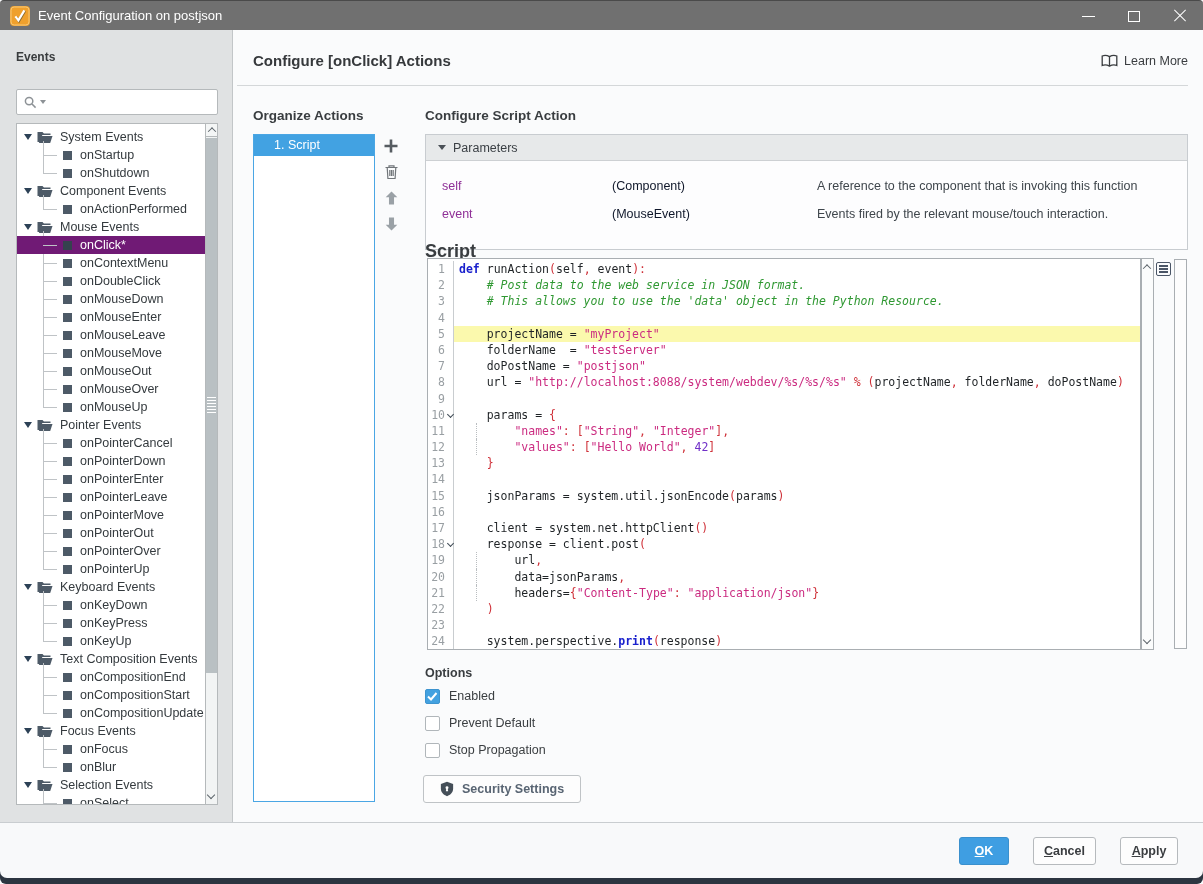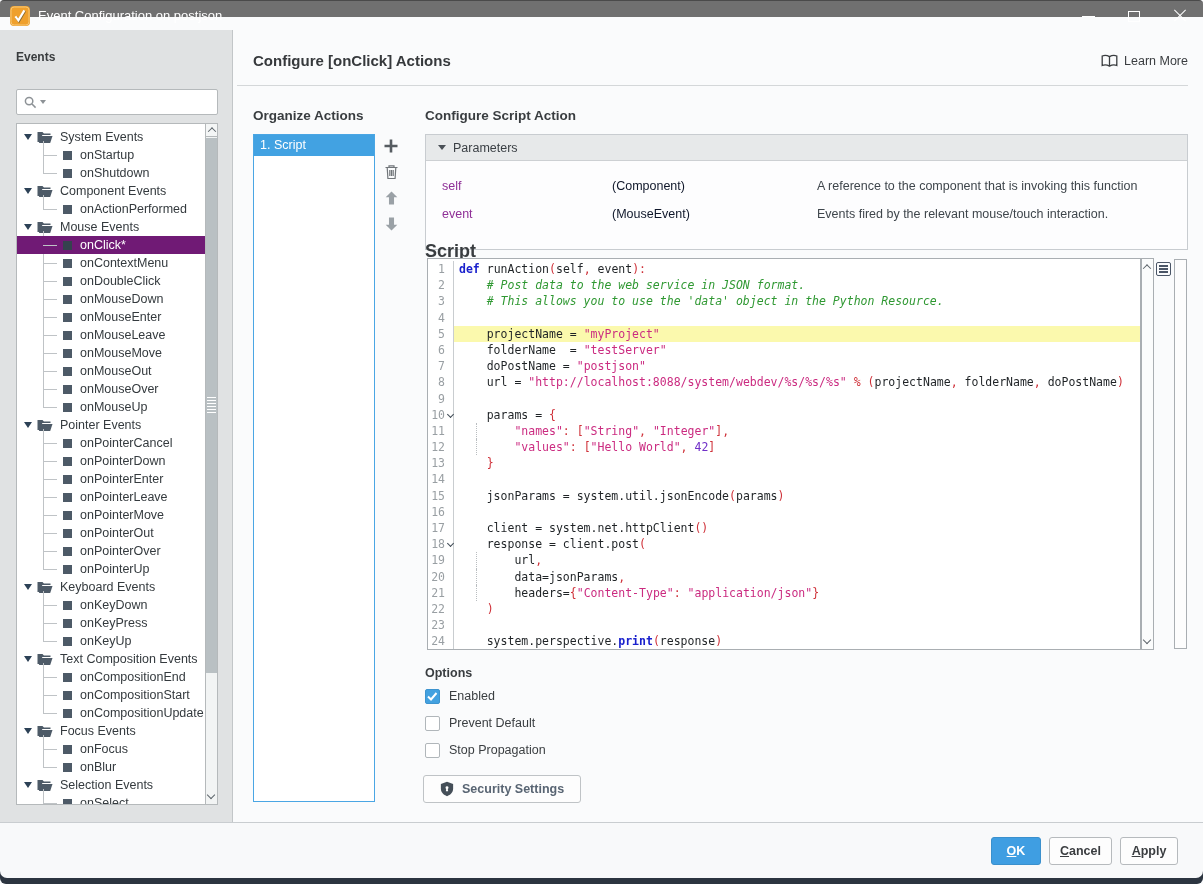--- a/index.html
+++ b/index.html
@@ -2,21 +2,21 @@
 <html><head>
 <meta charset="utf-8">
 <style>
   * { margin:0; padding:0; box-sizing:border-box; }
   html,body { background:#9aa0a6; }
   body { font-family:"Liberation Sans", sans-serif; }
 
   #window { position:relative; width:1203px; height:884px; background:#fafbfc; overflow:hidden; outline:1px solid #797e81; }
 
   
-  .titlebar { position:absolute; left:0; top:0; width:100%; height:17px; background:#707070; border-top:1px solid #4a4a4a; border-radius:4px 4px 0 0; }
+  .titlebar { position:absolute; left:0; top:0; width:100%; height:30px; background:#707070; border-top:1px solid #4a4a4a; border-radius:4px 4px 0 0; }
   .app-icon { position:absolute; left:10px; top:5px; width:20px; height:20px; }
   .title-text { position:absolute; left:38px; top:7px; color:#ffffff; font-size:13px; }
   .win-btn { position:absolute; top:0; width:46px; height:30px; display:flex; align-items:center; justify-content:center; }
   .win-btn.min { right:92px; } .win-btn.max { right:46px; } .win-btn.close { right:0; }
   .glyph-min { width:13px; height:0; border-top:1.6px solid #fff; display:block; }
   .glyph-max { width:12px; height:11px; border:1.6px solid #fff; display:block; }
   .glyph-x { position:relative; width:14px; height:14px; display:block; }
   .glyph-x i { position:absolute; left:-1px; top:6px; width:16px; height:0; border-top:1.6px solid #fff; }
   .glyph-x i:first-child { transform:rotate(45deg); } .glyph-x i:last-child { transform:rotate(-45deg); }
 
@@ -53,21 +53,21 @@
   
   .main-title { position:absolute; left:253px; top:52px; font-size:15px; font-weight:bold; color:#36393c; }
   .learn-more { position:absolute; right:15px; top:54px; display:flex; align-items:center; gap:6px; font-size:12.5px; color:#3a3d40; cursor:pointer; }
   .main-divider { position:absolute; left:237px; right:15px; top:85px; height:1px; background:#d4d7d9; }
 
   .section-title { position:absolute; font-size:13.5px; font-weight:bold; color:#393d40; }
   .organize-title { left:253px; top:108px; }
   .csa-title { left:425px; top:108px; }
 
   .organize-list { position:absolute; left:253px; top:134px; width:122px; height:668px; background:#fff; border:1px solid #4aa6e4; }
-  .list-item { height:21px; line-height:21px; font-size:12.5px; padding-left:6px; color:#333; }
+  .list-item { height:21px; line-height:21px; font-size:12.5px; padding-left:20px; color:#333; }
   .list-item.selected { background:#42a2e2; color:#fff; }
   .organize-toolbar { position:absolute; left:381px; top:136px; width:22px; }
   .tool-btn { width:20px; height:20px; background:transparent; border:none; display:flex; align-items:center; justify-content:center; cursor:pointer; }
   .tool-btn + .tool-btn { margin-top:6px; }
 
   .params-box { position:absolute; left:425px; top:134px; width:763px; height:116px; background:#fdfdfe; border:1px solid #c8ccd0; }
   .params-header { height:26px; background:#e7e9ea; border-bottom:1px solid #cdd0d3; display:flex; align-items:center; padding-left:12px; font-size:12.5px; color:#3a3f44; gap:7px; }
   .tri-down { width:0; height:0; border-left:4px solid transparent; border-right:4px solid transparent; border-top:5px solid #4a5056; }
   .params-rows { padding-top:11px; }
   .param-row { display:grid; grid-template-columns:170px 205px 1fr; padding-left:16px; height:28px; align-items:center; font-size:12.5px; }
@@ -102,21 +102,21 @@
   .cbrow { display:flex; align-items:center; gap:9px; margin-bottom:11px; height:16px; cursor:pointer; }
   .cb { width:15px; height:15px; border:1px solid #b0b6ba; border-radius:2px; background:#fff; display:flex; align-items:center; justify-content:center; flex:none; }
   .cb.checked { background:#43a1e0; border-color:#3d94cf; }
   .cblabel { font-size:12.5px; color:#3a3e41; }
 
   .security-btn { position:absolute; left:423px; top:775px; height:28px; padding:0 16px; background:#fdfdfd; border:1px solid #bfc3c6; border-radius:3px; display:flex; align-items:center; gap:8px; font-family:"Liberation Sans",sans-serif; font-size:12.5px; font-weight:bold; color:#596573; cursor:pointer; }
 
   
   .bottom-bar { position:absolute; left:0; top:870px; width:100%; height:14px; background:#2c3540; border-radius:0 0 6px 6px; }
   .footer { position:absolute; left:0; top:822px; width:100%; height:56px; background:#f8f9fa; border-top:1px solid #c9cdd0; border-radius:0 0 7px 7px; }
-  .footer-buttons { position:absolute; right:25px; top:14px; display:flex; gap:8px; }
+  .footer-buttons { position:absolute; right:25px; top:14px; display:flex; gap:24px; }
   .fbtn { min-width:58px; height:28px; padding:0 10px; background:#fdfdfd; border:1px solid #b6babd; border-radius:3px; font-family:"Liberation Sans",sans-serif; font-size:12.5px; font-weight:bold; color:#3a3d40; cursor:pointer; }
   .fbtn.primary { min-width:50px; background:#3f9ee2; border-color:#3a90cd; color:#fff; }
   .fbtn u { text-decoration:underline; }
 </style>
 </head>
 <body>
 
 <div id="window">
 
   <div class="titlebar">

